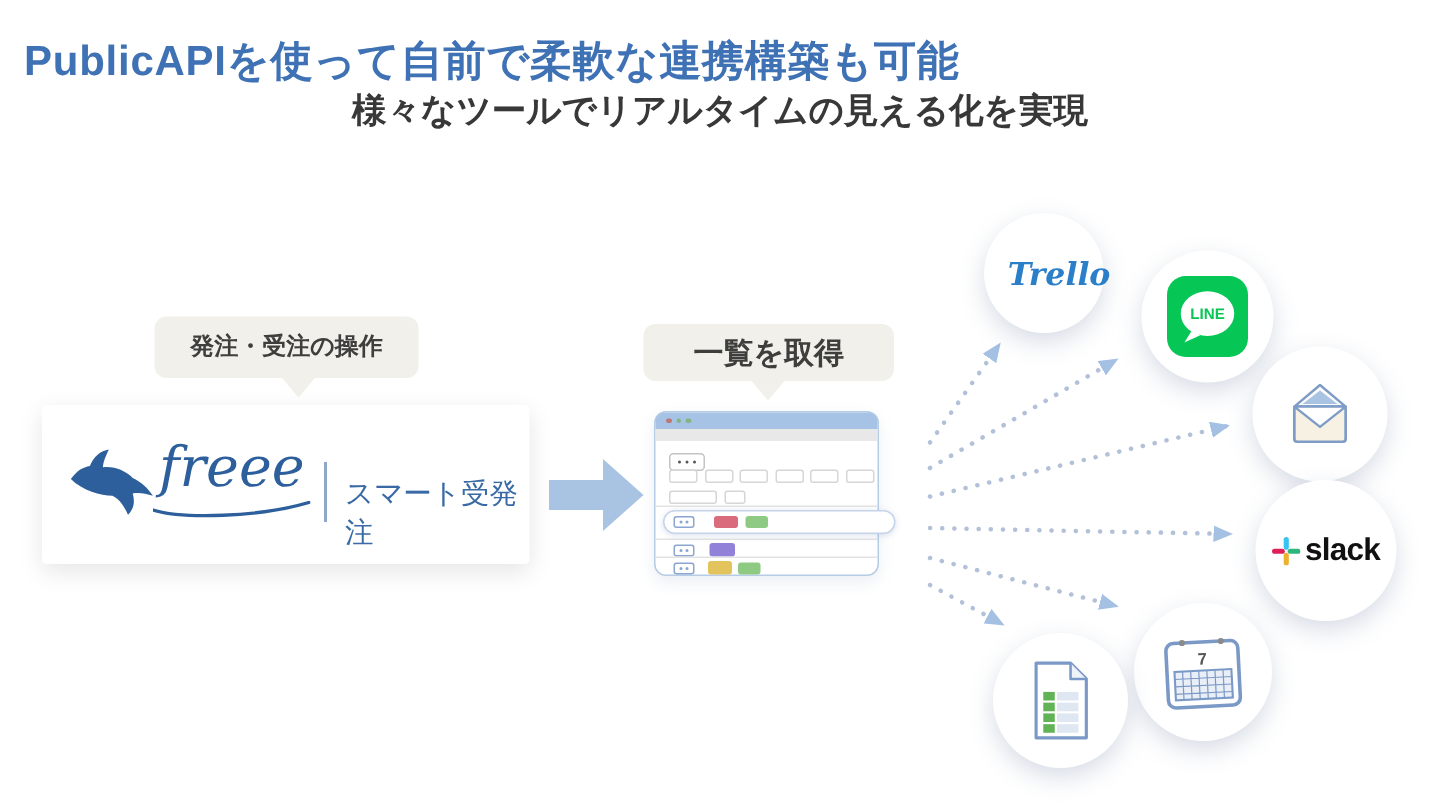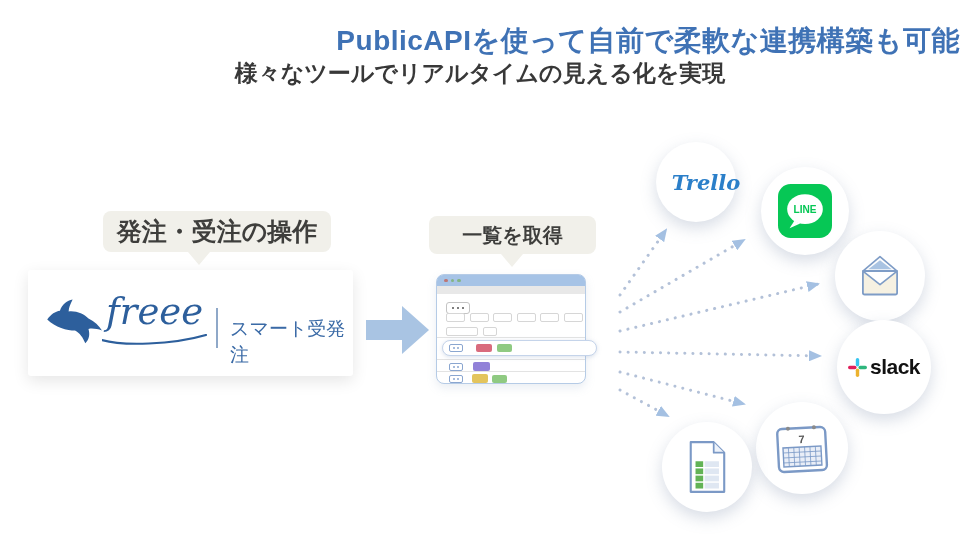--- a/index.html
+++ b/index.html
@@ -1,38 +1,38 @@
 <!DOCTYPE html>
 <html><head>
 <meta charset="utf-8">
 <style>
   html,body { margin:0; padding:0; background:#fff; }
   .stage {
     position:relative; width:960px; height:540px; background:#fff;
     font-family:"Liberation Sans","DejaVu Sans",sans-serif; overflow:hidden;
   }
   .title {
-    position:absolute; left:0; right:0; top:22px; margin:0; text-align:right;
-    font-size:28px; font-weight:bold; color:#3f72b5; letter-spacing:0.5px;
+    position:absolute; left:0; right:0; top:22px; margin:0; text-align:left;
+    font-size:28px; font-weight:bold; color:#3f72b5; letter-spacing:0.5px;padding-left:16px;
   }
   .subtitle {
     position:absolute; left:0; right:0; top:58px; margin:0; text-align:center;
     font-size:23px; font-weight:bold; color:#383838;
   }
   
   .bubble {
     position:absolute; background:#f1f0ea; border-radius:8px;
     display:flex; align-items:center; justify-content:center;
     font-weight:bold; color:#3e3e3c;
   }
   .bubble .tail {
     position:absolute; top:100%; width:0; height:0;
     border:11px solid transparent; border-top:13px solid #f1f0ea; border-bottom:none;
   }
-  .bubble-source { left:103px; top:211px; width:228px; height:41px; font-size:25px; }
+  .bubble-source { left:103px; top:211px; width:176px; height:41px; font-size:16px; }
   .bubble-source .tail { left:85px; }
   .bubble-fetch { left:429px; top:216px; width:167px; height:38px; font-size:20px; }
   .bubble-fetch .tail { left:72px; }
 
   
   .freee-card {
     position:absolute; left:28px; top:270px; width:325px; height:106px;
     background:#fff; border-radius:3px; box-shadow:0 5px 16px rgba(0,0,0,0.10);
   }
   .bird { position:absolute; left:18px; top:28px; width:58px; height:46px; }

